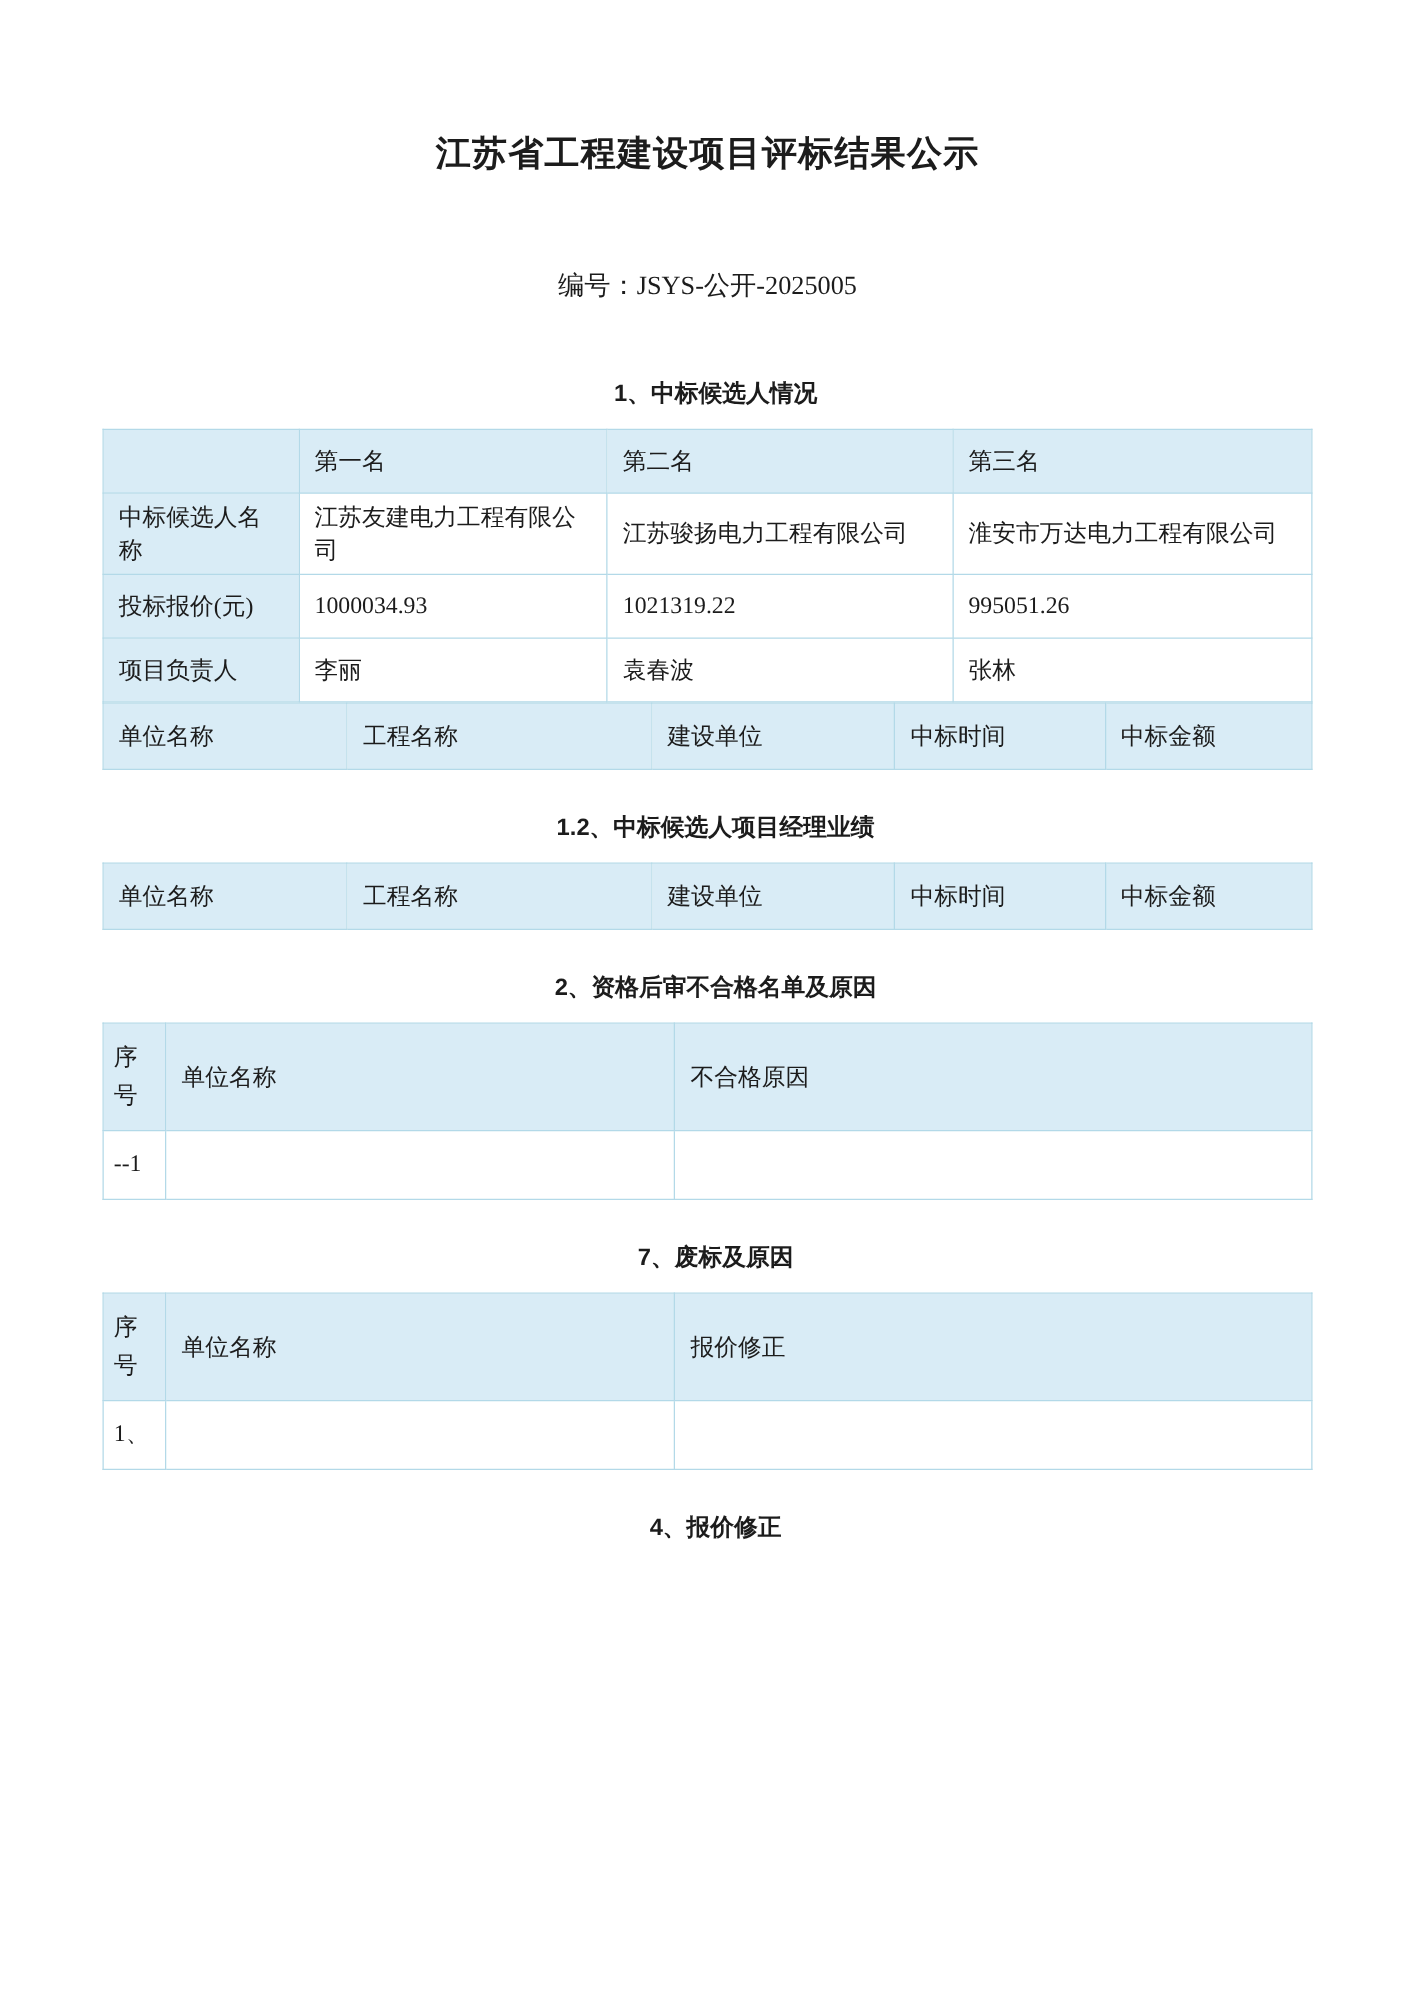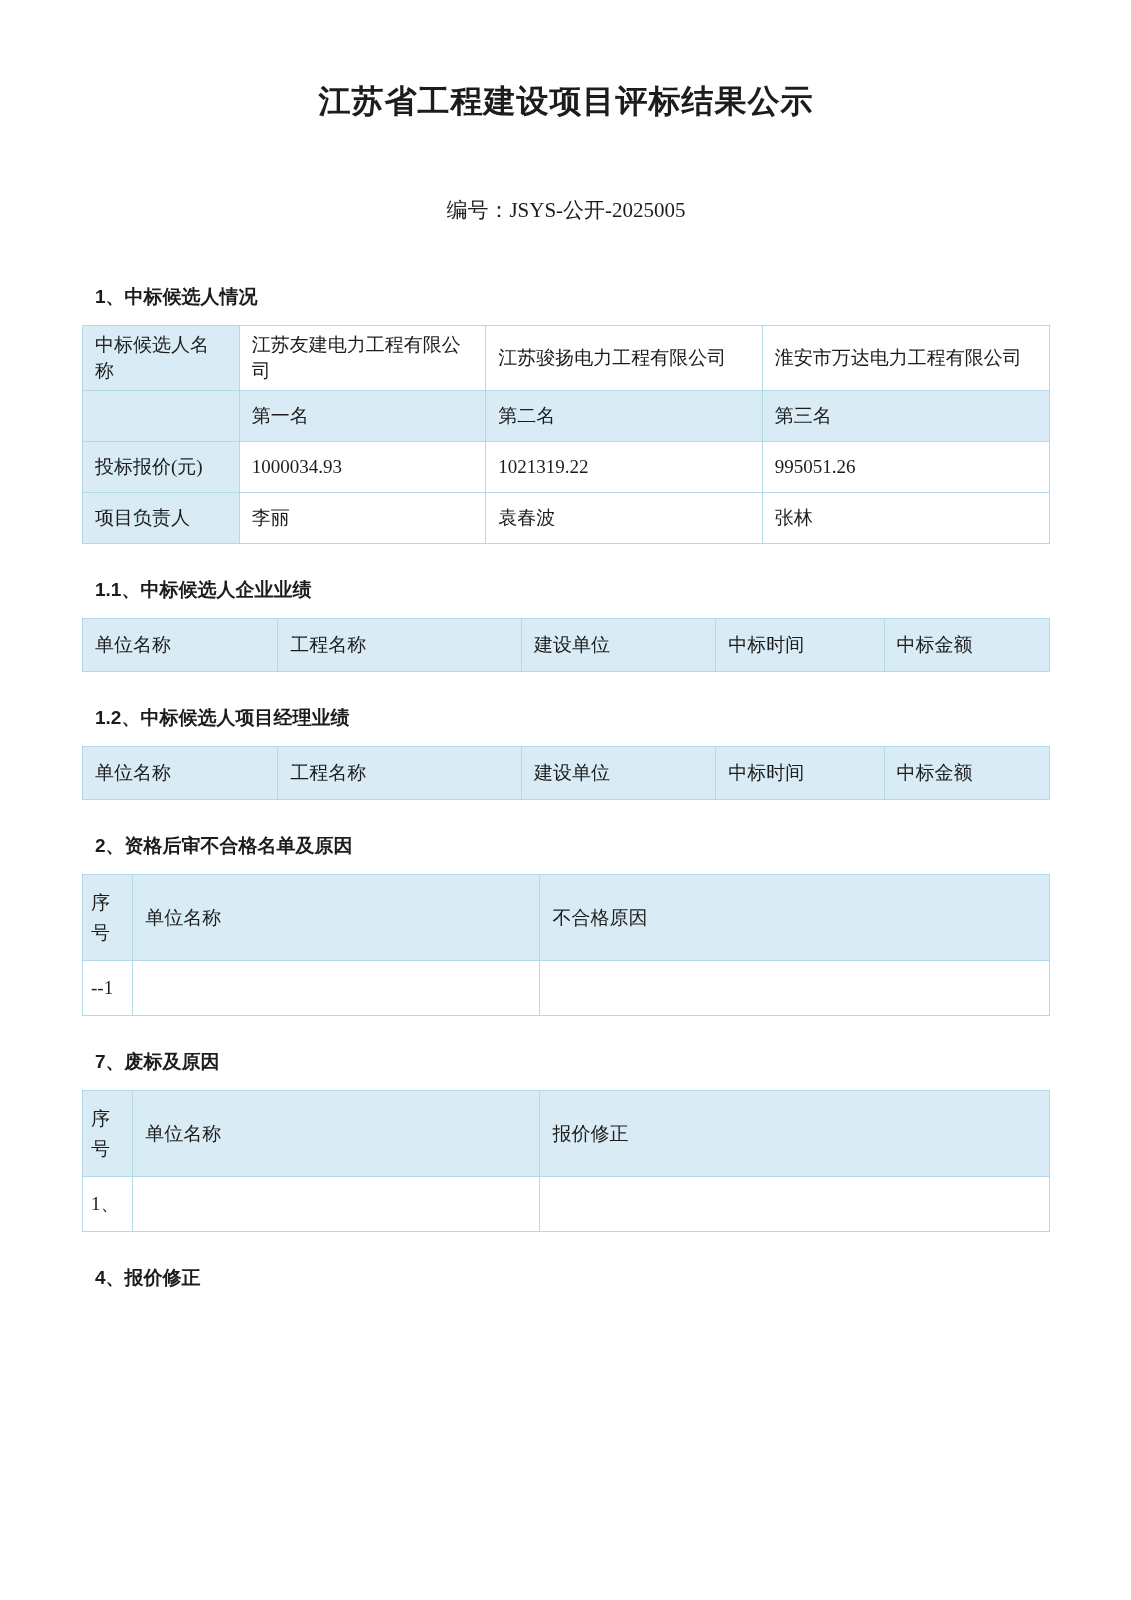--- a/index.html
+++ b/index.html
@@ -13,23 +13,23 @@
     position: relative;
     width: 1131px;
     height: 1600px;
     margin: 0 auto;
     background: #ffffff;
     overflow: hidden;
     box-sizing: border-box;
     padding: 0 81px 0 82px;
   }
   .doc-title {
-    margin: 80px 0 0 0;
+    margin: 104px 0 0 0;
     text-align: center;
-    font-size: 32px;
+    font-size: 28px;
     font-weight: bold;
     letter-spacing: 1px;
     font-family: "Liberation Serif", "DejaVu Serif", serif;
   }
   .doc-number {
     margin-top: 72px;
     text-align: center;
     font-size: 21px;
   }
   .intro {
@@ -44,20 +44,21 @@
     font-weight: bold;
     text-decoration: underline;
     font-size: 18px;
   }
   .section-heading {
     font-family: "Liberation Sans", "DejaVu Sans", sans-serif;
     font-weight: bold;
     font-size: 19px;
     padding-left: 13px;
     margin: 33px 0 15px 0;
+    text-align: center;
   }
   .section-heading.first {
     margin-top: 60px;
   }
   table.tbl {
     width: 100%;
     border-collapse: collapse;
     table-layout: fixed;
     font-size: 19px;
   }
@@ -90,47 +91,46 @@
 
   <table class="tbl t1">
     <colgroup>
       <col style="width:16.2%">
         <col style="width:25.5%">
         <col style="width:28.6%">
         <col style="width:29.7%">
     </colgroup>
     <tbody>
         <tr>
+      <th class="hdr"></th>
+      <th class="hdr">第一名</th>
+      <th class="hdr">第二名</th>
+      <th class="hdr">第三名</th>
+    </tr>
+    <tr>
       <th class="hdr">中标候选人名称</th>
       <td>江苏友建电力工程有限公司</td>
       <td>江苏骏扬电力工程有限公司</td>
       <td>淮安市万达电力工程有限公司</td>
-    </tr>
-    <tr>
-      <th class="hdr"></th>
-      <th class="hdr">第一名</th>
-      <th class="hdr">第二名</th>
-      <th class="hdr">第三名</th>
     </tr>
     <tr>
       <th class="hdr">投标报价(元)</th>
       <td>1000034.93</td>
       <td>1021319.22</td>
       <td>995051.26</td>
     </tr>
     <tr>
       <th class="hdr">项目负责人</th>
       <td>李丽</td>
       <td>袁春波</td>
       <td>张林</td>
     </tr>
   </tbody>
     </table>
 
-  <div class="section-heading">1.1、中标候选人企业业绩</div>
 
   <table class="tbl perf">
     <colgroup>
       <col style="width:20.2%">
         <col style="width:25.2%">
         <col style="width:20.1%">
         <col style="width:17.4%">
         <col style="width:17.1%">
     </colgroup>
     <tbody>

